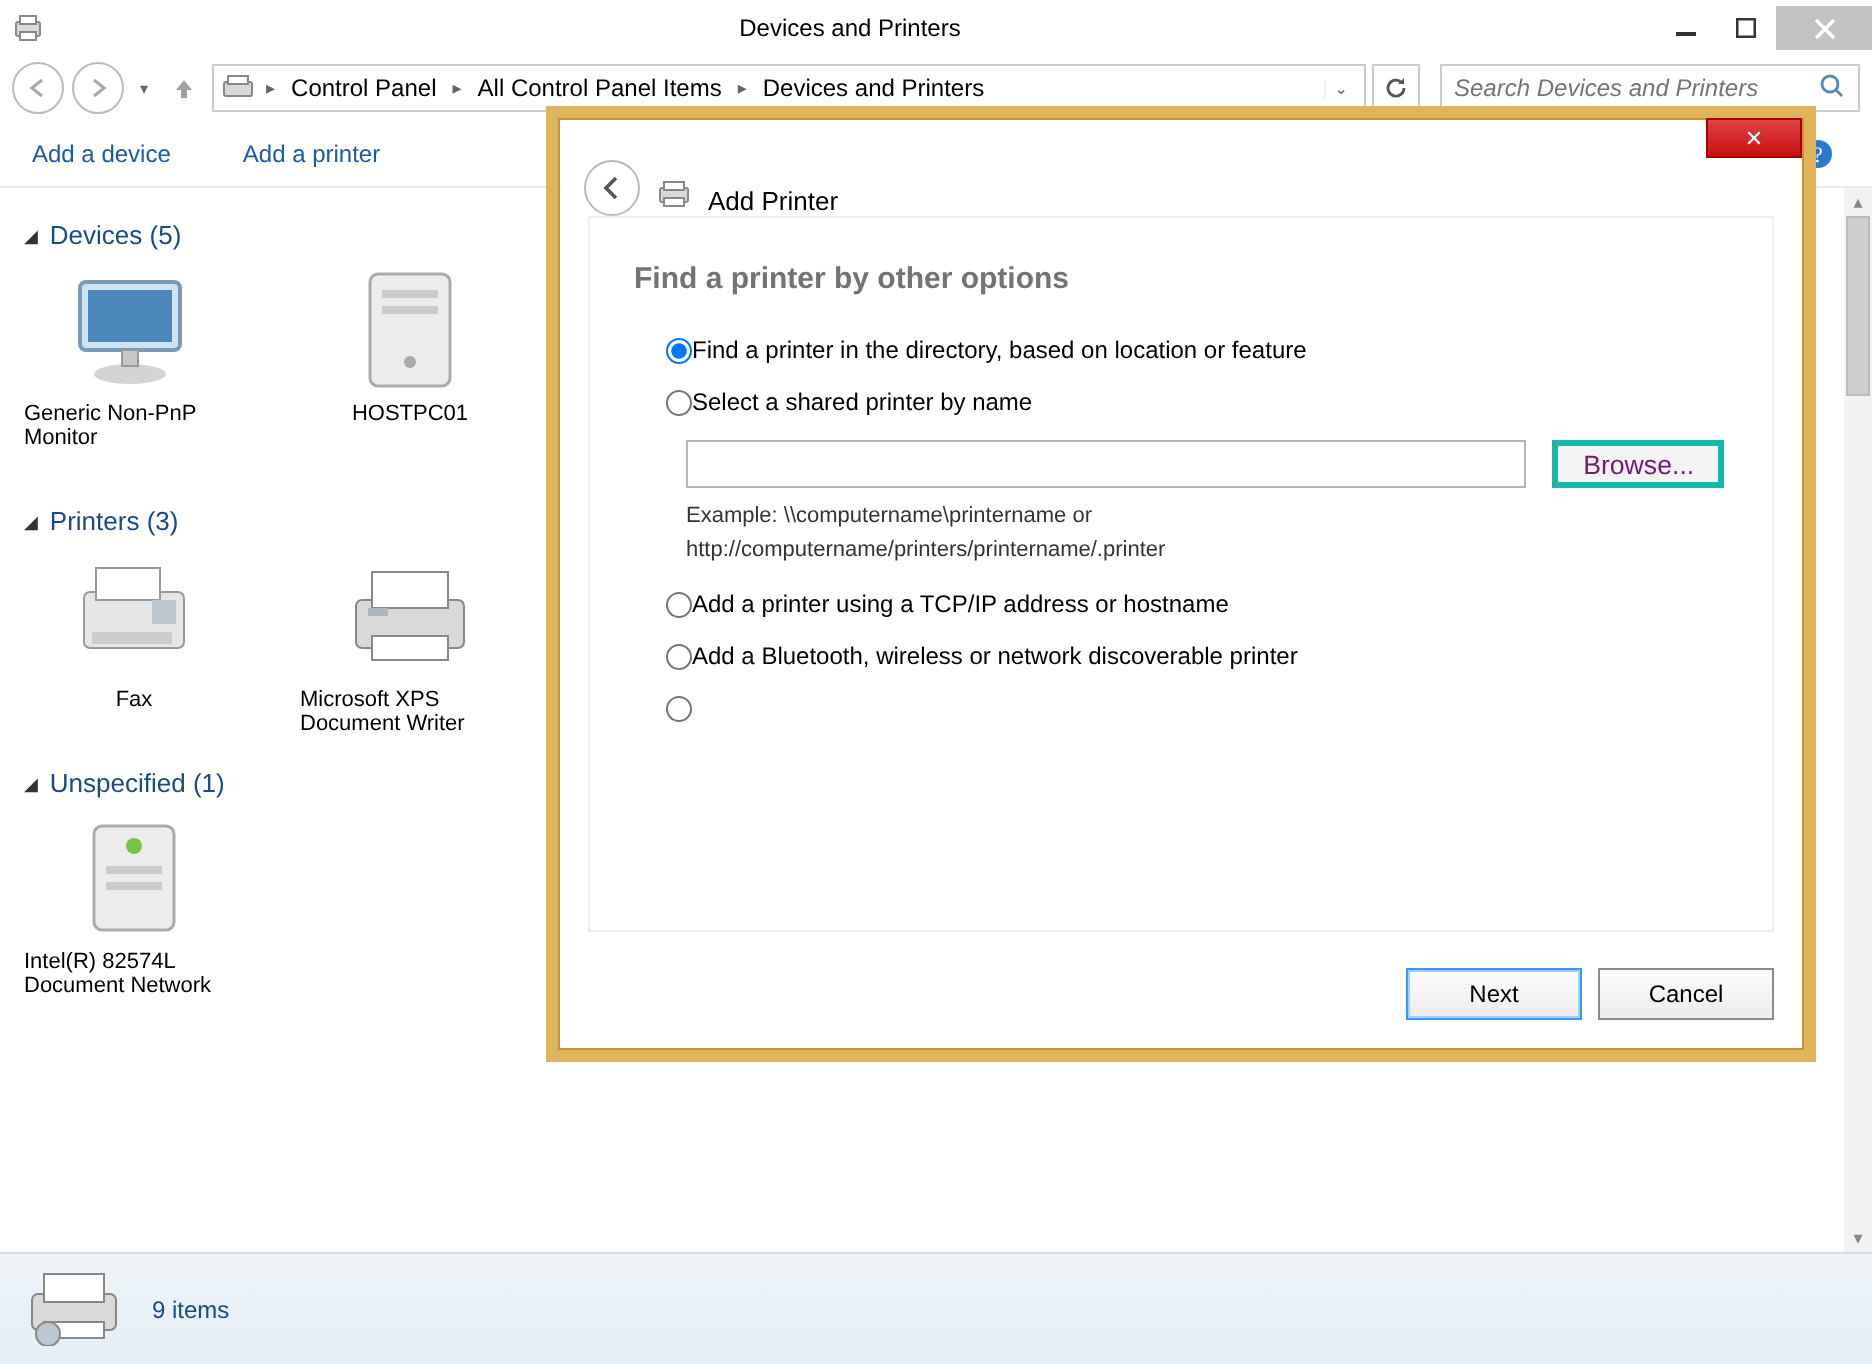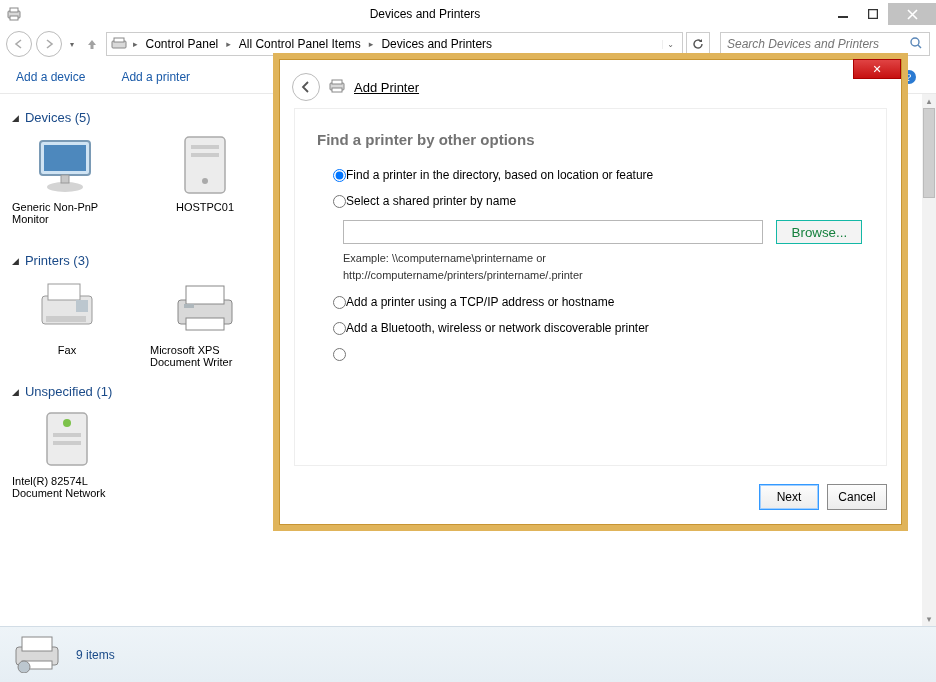--- a/index.html
+++ b/index.html
@@ -40,33 +40,33 @@
   .grid { display:flex; gap:28px; flex-wrap:wrap; margin:4px 0 16px; }
   .item { width:110px; display:flex; flex-direction:column; align-items:center; text-align:left; font-size:11px; color:#000; }
   .icon-box { width:72px; height:64px; display:flex; align-items:center; justify-content:center; margin-bottom:4px; }
   .item.cut { position:relative; }
   
   .statusbar { height:56px; background:linear-gradient(#eef4f8,#e6eef4); border-top:1px solid #d2dde6; display:flex; align-items:center; padding:0 10px; gap:12px; }
   .statusbar .stxt { color:#1a4a88; font-size:12px; }
   
   .modal { position:absolute; left:279px; top:59px; width:623px; height:466px; background:#fff; box-shadow:0 0 0 6px #e0b45a; border:1px solid #c79432; }
   .modal-close { position:absolute; right:0; top:-1px; width:48px; height:20px; background:linear-gradient(#e04343,#c61010); color:#fff; display:flex; align-items:center; justify-content:center; font-size:11px; border:1px solid #a00; }
-  .wiz-head { height:48px; padding-top:6px; display:flex; align-items:center; gap:8px; padding-left:12px;text-decoration:underline; }
+  .wiz-head { height:48px; padding-top:6px; display:flex; align-items:flex-end; gap:8px; padding-left:12px; }
   .wiz-back { width:28px; height:28px; border:1px solid #bbb; border-radius:50%; display:flex; align-items:center; justify-content:center; }
   .wiz-title { font-size:13px; color:#000; }
   .wiz-body { background:#fff; border-top:1px solid #ddd; position:absolute; left:14px; right:14px; top:48px; bottom:58px; border:1px solid #eee; padding:22px 22px 10px; }
   .wiz-body h1 { color:#737373; font-weight:700; font-size:15px; margin-bottom:20px; }
   .opt { display:flex; align-items:flex-start; gap:0; margin:12px 16px; font-size:12px; }
   .opt input { margin-top:1px; }
   .indent { margin-left:26px; }
   .name-input { width:420px; height:24px; border:1px solid #b7b7b7; padding:2px 4px; }
-  .browse { width:86px; height:24px; border:1px solid #14b8a6; background:#f3f3f3; margin-left:10px; color:#15803d; }
+  .browse { width:86px; height:24px; border:3px solid #14b8a6; background:#f3f3f3; margin-left:10px; color:#701a75; }
   .example { margin-left:26px; font-size:11px; color:#333; line-height:1.5; margin-top:6px; max-width:420px; }
   .wiz-buttons { position:absolute; right:14px; bottom:14px; display:flex; gap:8px; }
-  .wiz-buttons button { width:60px; height:26px; border:1px solid #8a8a8a; background:linear-gradient(#fdfdfd,#ececec); font-size:12px; }
+  .wiz-buttons button { width:88px; height:26px; border:1px solid #8a8a8a; background:linear-gradient(#fdfdfd,#ececec); font-size:12px; }
   .wiz-buttons .primary { border:1px solid #3399ff; box-shadow:0 0 0 1px #a1cfff inset; }
   .scrollbar { position:absolute; right:0; top:94px; bottom:56px; width:14px; background:#f2f2f2; }
   .scrollbar .thumb { background:#cfcfcf; border:1px solid #bbb; height:90px; margin:14px 1px; }
   .scrollbar .arrow { height:14px; display:flex; align-items:center; justify-content:center; color:#888; font-size:9px; }
   .scrollbar .arrow.top { position:absolute; top:0; left:0; right:0; }
   .scrollbar .arrow.bot { position:absolute; bottom:0; left:0; right:0; }
 </style>
 </head>
 <body>
 

